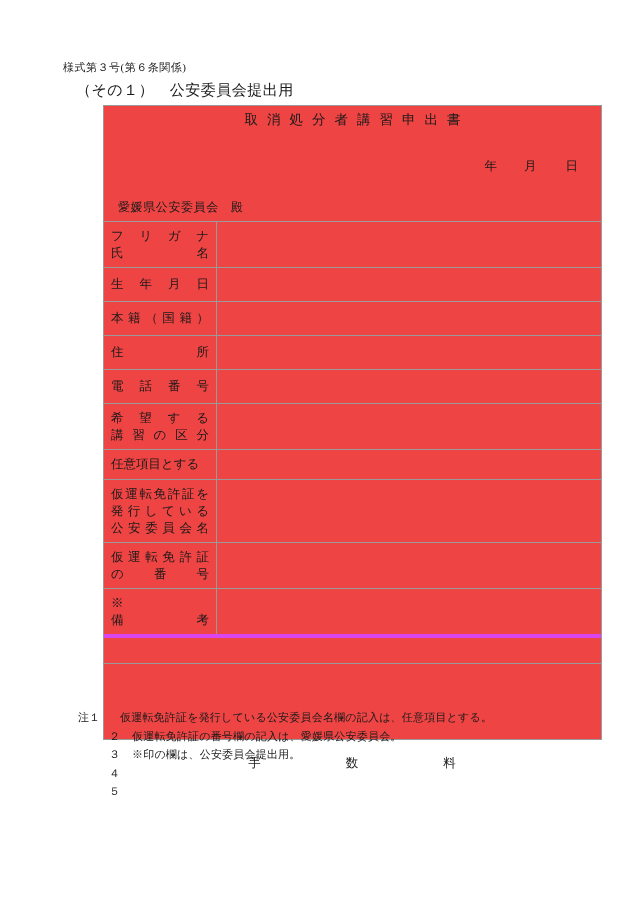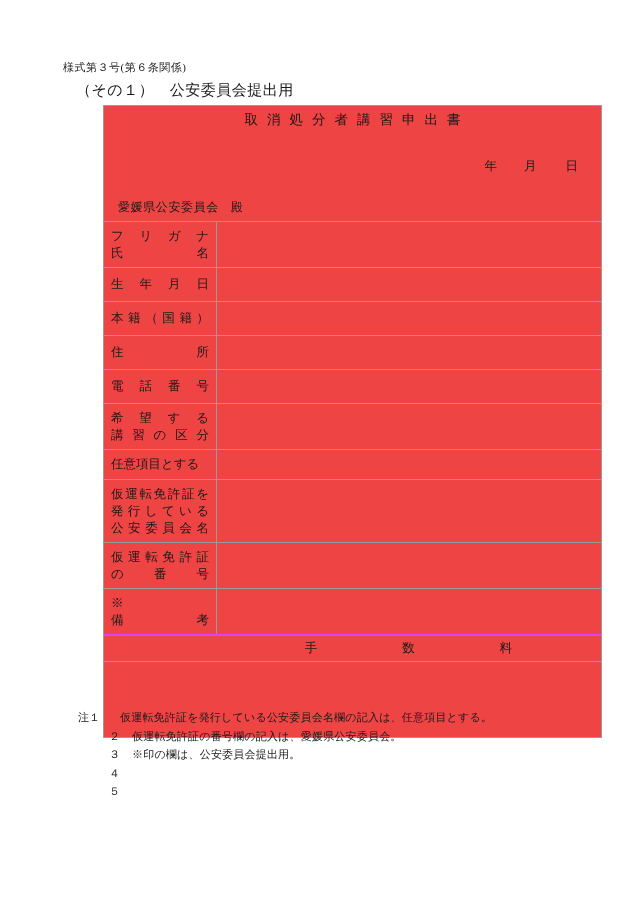--- a/index.html
+++ b/index.html
@@ -99,22 +99,23 @@
   .r-phone  .val{height:33px;}
   .r-course .val{height:45px;}
   .r-permit .val{height:29px;}
   .r-issuer .val{height:62px;}
   .r-number .val{height:45px;}
   .r-remark .val{height:45px;}
 
   
   .fee-head{
     display:flex;
-    border-top:2px solid #d946ef;
+    border-top:4px solid #d946ef;
     height:25px;
+    flex-direction:column;
   }
   .fee-head .spacer{
     width:113px;flex:0 0 113px;
   }
   .fee-head .fee-title{
     flex:1 1 auto;
     text-align:center;
     font-size:12.5px;
     letter-spacing:1px;
     line-height:25px;

